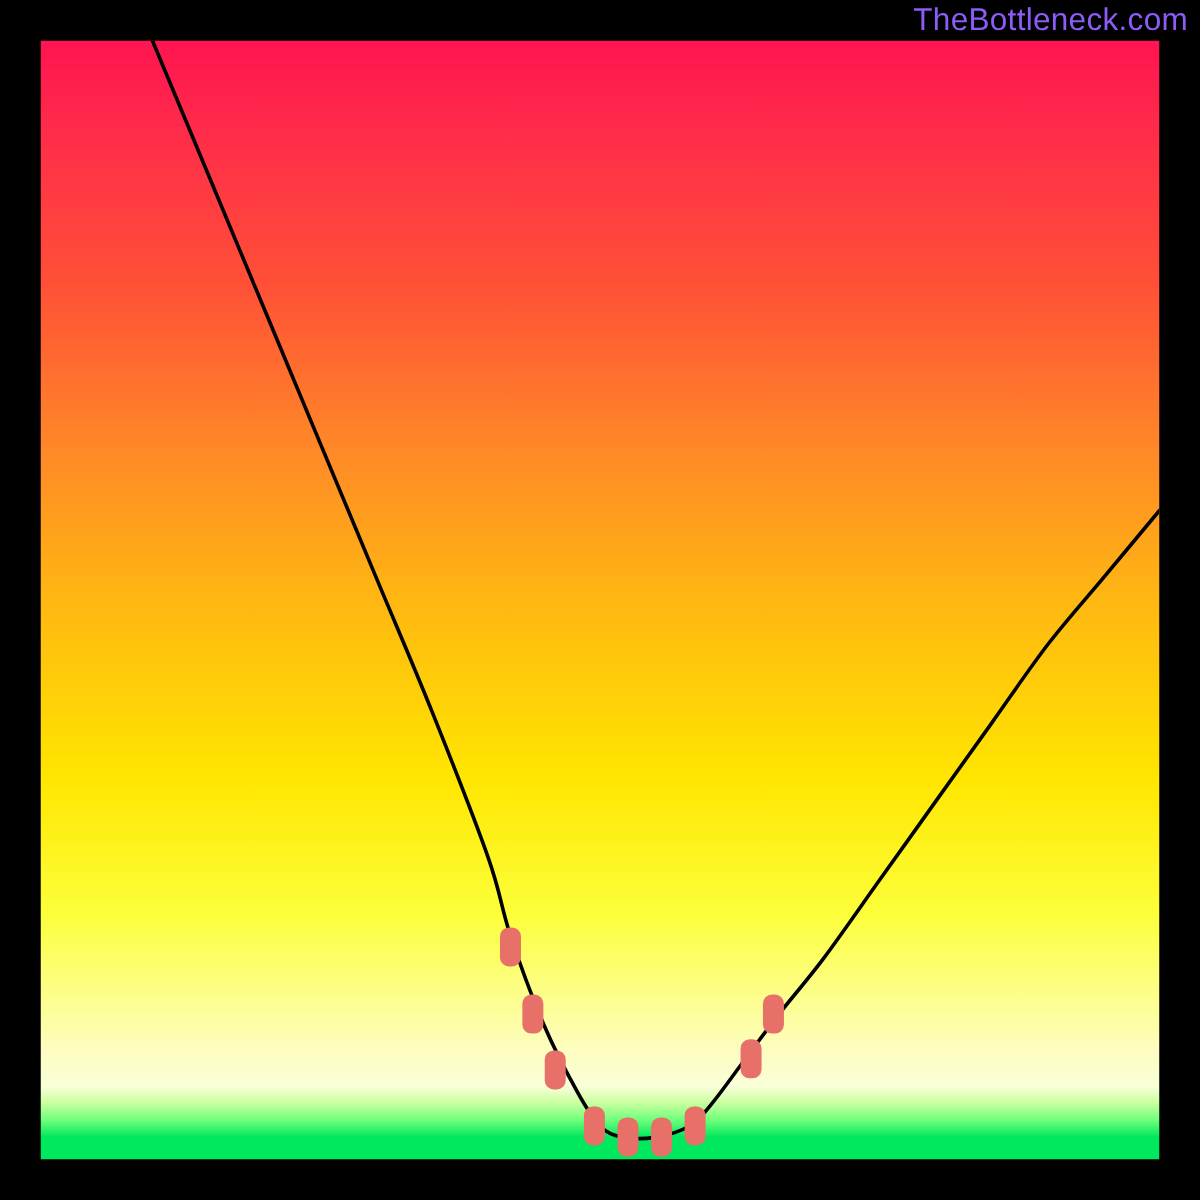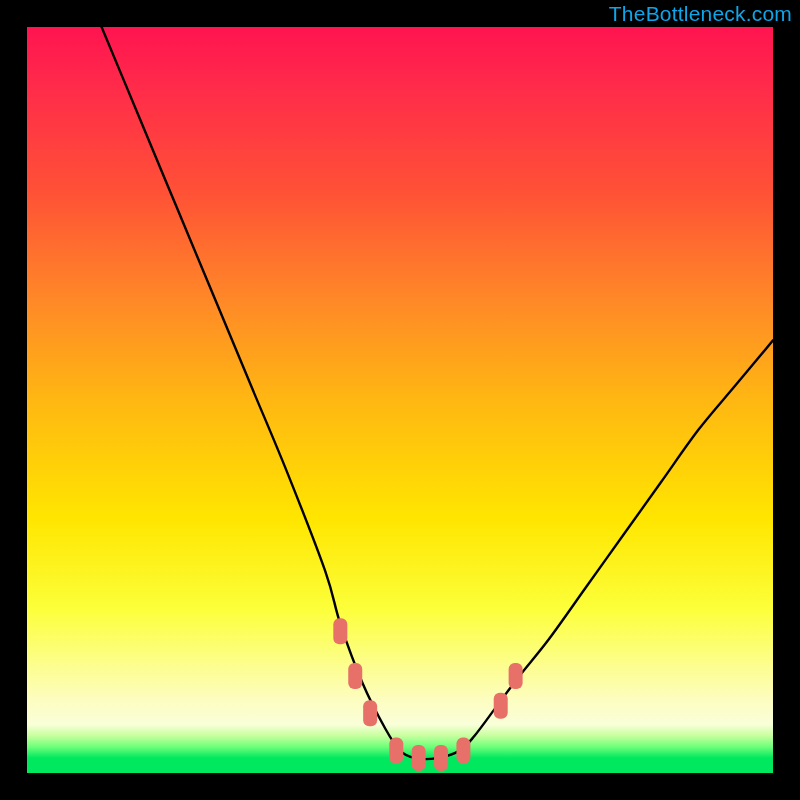--- a/index.html
+++ b/index.html
@@ -46,21 +46,21 @@
     );
   }
   svg.curve {
     position: absolute;
     inset: 0;
   }
   .watermark {
     position: absolute;
     top: 2px;
     right: 8px;
-    color: #0ea5e9;
+    color: #8b5cf6;
     font-size: 21px;
     font-weight: 500;
     letter-spacing: 0.2px;
     user-select: none;
   }
 </style>
 </head>
 <body>
 
 <div class="frame">

